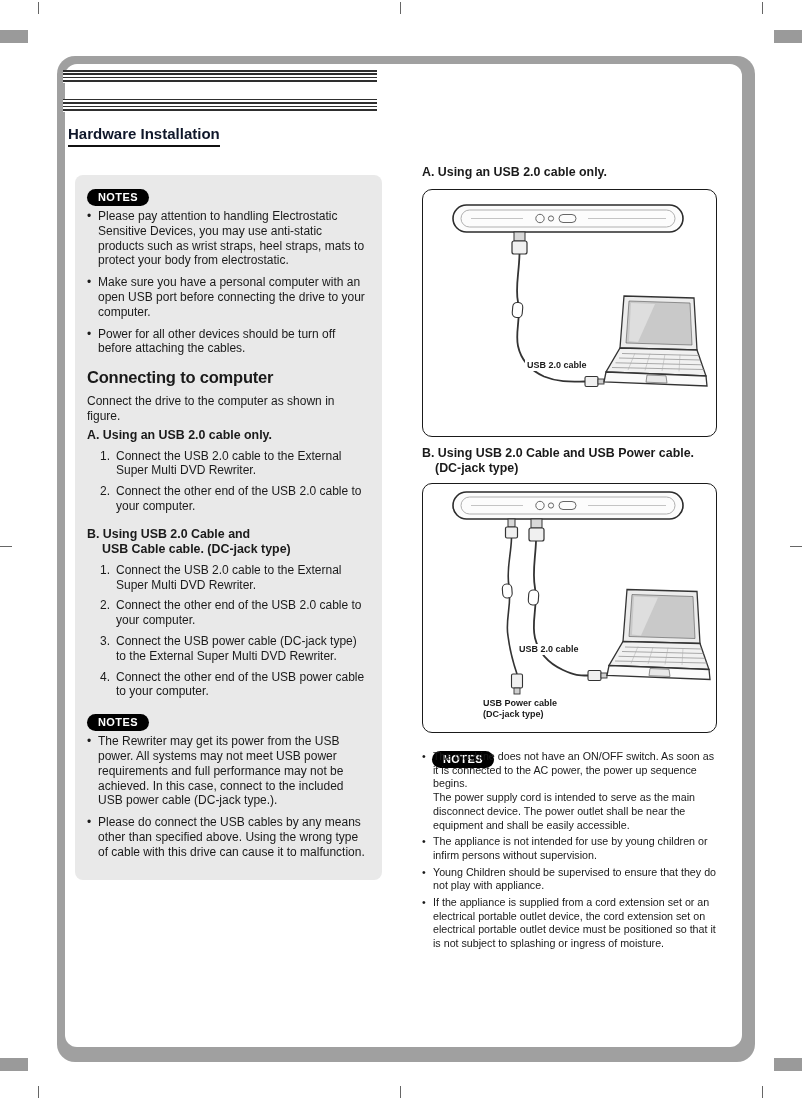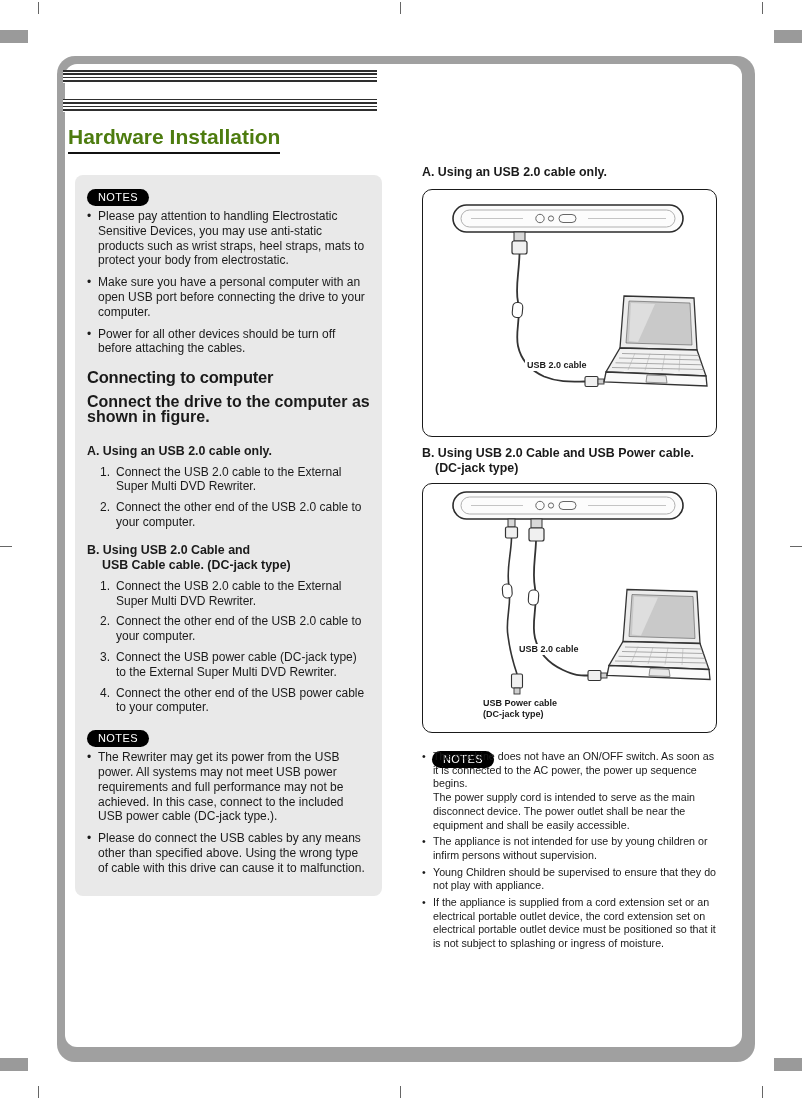--- a/index.html
+++ b/index.html
@@ -30,45 +30,45 @@
   .stripes { position:absolute; left:0; right:0; height:13px;
     background:repeating-linear-gradient(to bottom,#2e2e2e 0,#2e2e2e 1.5px,#ffffff 1.5px,#ffffff 3.4px); }
   .stripes.top { top:0; }
   .stripes.bottom { bottom:0; }
   .title-text {
     position:absolute; left:26px; top:1px; z-index:1;
     font-size:31px; font-weight:bold; letter-spacing:-0.5px; color:#000;
   }
   .hw-heading {
     position:absolute; left:3px; top:61px;
-    font-size:21px; font-weight:bold; color:#4d7c0f;
+    font-size:15px; font-weight:bold; color:#0f172a;
     border-bottom:2px solid #111; padding-bottom:3px; display:inline-block;
   }
 
   
   .note-box {
     position:absolute; box-sizing:border-box; width:307px;
     background:#e9e9e9; border-radius:8px;
   }
   .box1 { left:10px; top:111px; padding:12px 12px 13px; }
   .box2 { left:10px; top:884px; padding:10px 12px 11px; }
 
   .pill {
     display:inline-block; background:#000; color:#fff;
-    font-size:11px; font-weight:normal; letter-spacing:0.4px;
+    font-size:11px; font-weight:bold; letter-spacing:0.4px;
     padding:2px 11px 3px; border-radius:10px;
   }
   .pill-right { position:absolute; left:367px; top:687px; }
 
   .bullets { list-style:none; margin:3px 0 0 0; padding:0; font-size:12px; line-height:14.8px; }
   .bullets li { position:relative; padding-left:11px; margin-bottom:7px; }
   .bullets li::before { content:"•"; position:absolute; left:0; top:0; }
 
   .box1 h3 { font-size:16.5px; margin:12px 0 7px; letter-spacing:-0.2px; }
-  .box1 p.intro { font-size:16px; line-height:15px; margin:0 0 20px;font-weight:bold; }
+  .box1 p.intro { font-size:12px; line-height:15px; margin:0 0 4px; }
   .subhead { font-weight:bold; font-size:12.4px; line-height:15.5px; margin:2px 0 5px; }
   .subhead .indent { padding-left:15px; }
 
   ol.steps { list-style:none; margin:0 0 13px 0; padding:0 0 0 13px; counter-reset:step;
     font-size:12px; line-height:14.8px; }
   ol.steps li { counter-increment:step; position:relative; padding-left:16px; margin-bottom:6px; }
   ol.steps li::before { content:counter(step) "."; position:absolute; left:0; top:0; }
 
   .box2 p { margin:0; font-size:12.2px; line-height:15.6px; }
 

